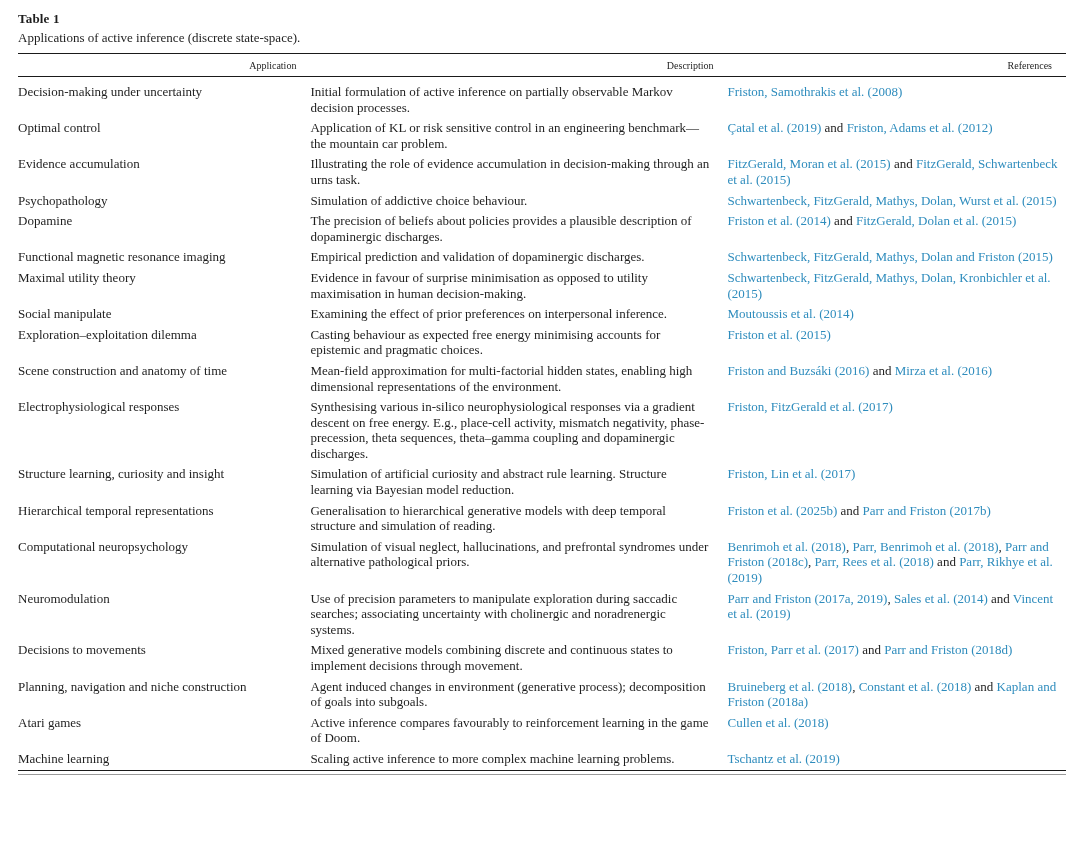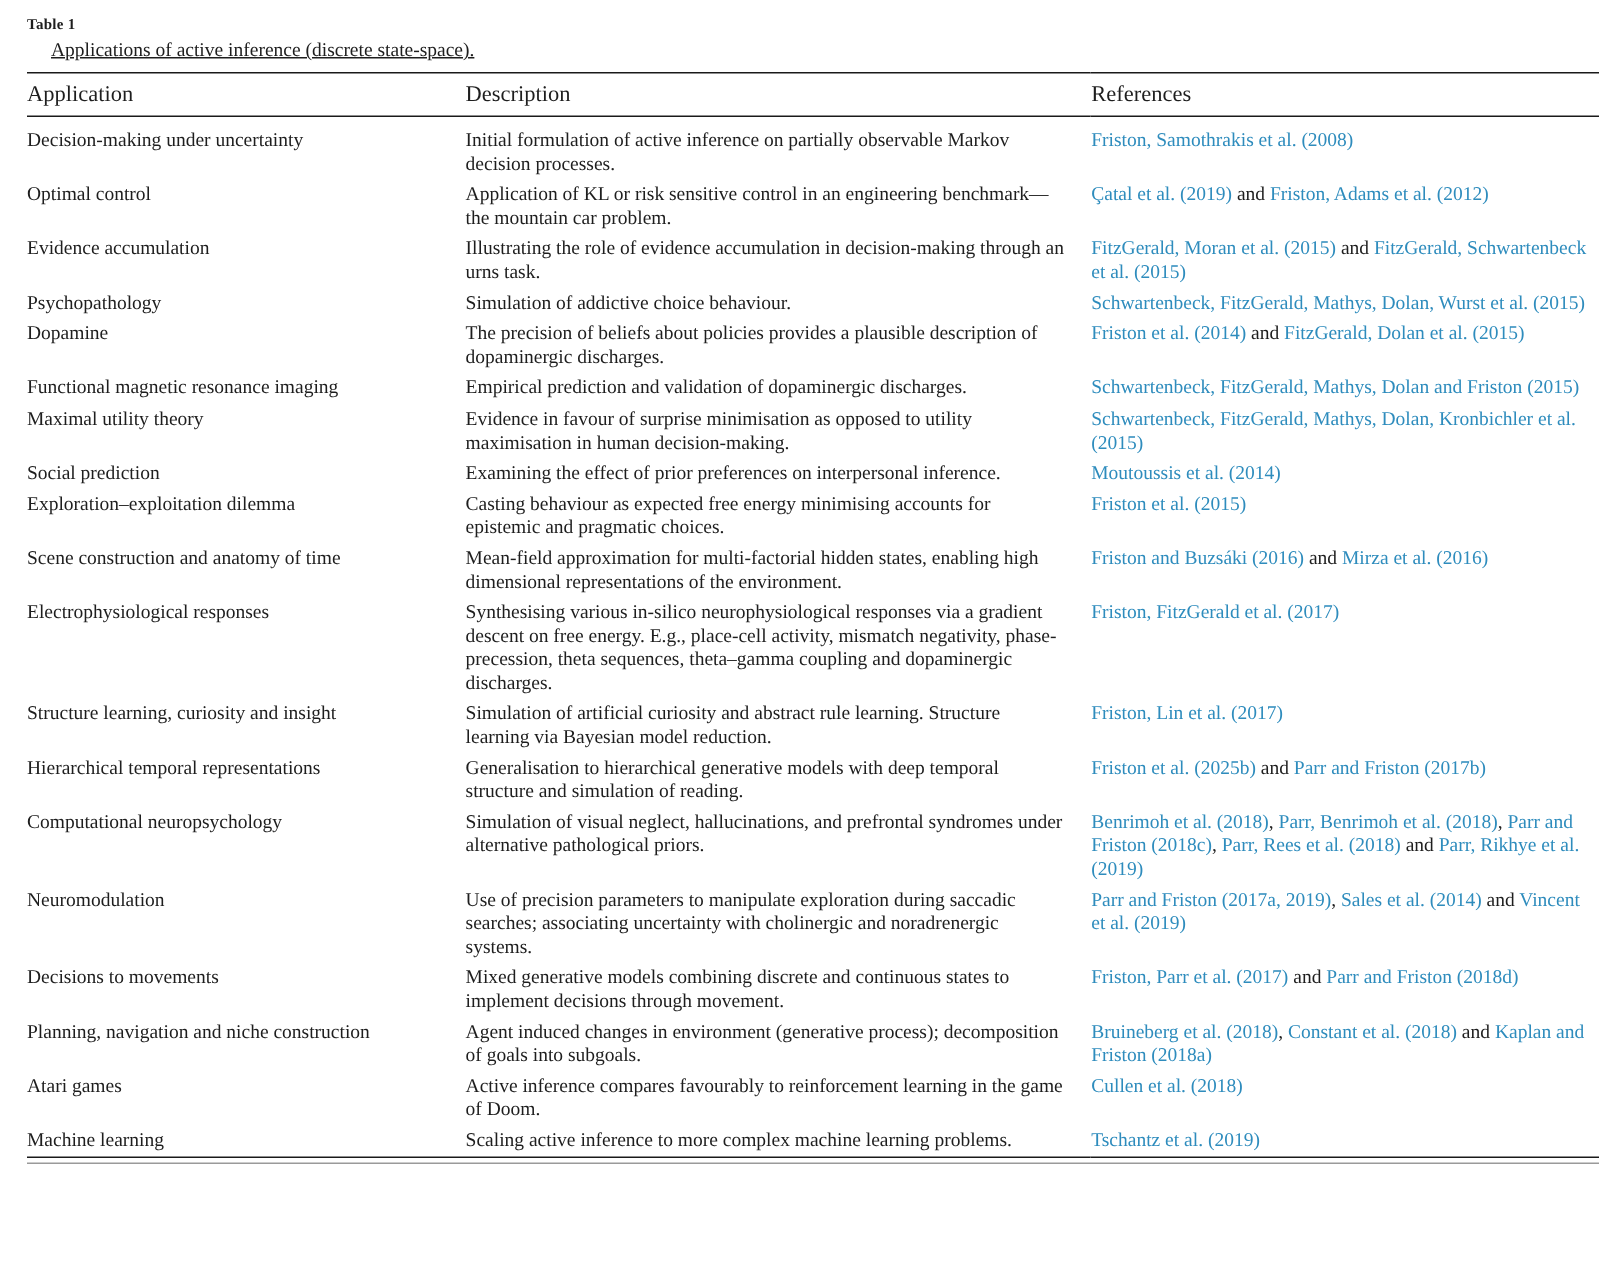--- a/index.html
+++ b/index.html
@@ -3,32 +3,32 @@
 <meta charset="utf-8">
 <style>
   * { margin:0; padding:0; box-sizing:border-box; }
   html,body { background:#ffffff; }
   body {
     width:1080px; height:857px; overflow:hidden;
     font-family:"Liberation Serif", serif;
     color:var(--text-color, #1e1e1e);
   }
   .page { padding:11px 14px 0 18px; }
-  .tbl-title { font-size:10px; font-weight:bold; letter-spacing:.2px; }
-  .tbl-caption { font-size:13px; margin:3px 0 7px 16px;text-decoration:underline; }
+  .tbl-title { font-size:13px; font-weight:bold; letter-spacing:.2px; }
+  .tbl-caption { font-size:13px; margin:3px 0 7px 0; }
   table.apps {
     width:100%;
     border-collapse:collapse;
     border-top:1.6px solid var(--rule-color,#1a1a1a);
   }
   table.apps col.c-app  { width:27.9%; }
   table.apps col.c-desc { width:39.8%; }
   table.apps col.c-ref  { width:32.3%; }
   table.apps thead th {
-    text-align:left; font-weight:normal; font-size:15px;
+    text-align:right; font-weight:normal; font-size:10px;
     padding:6px 14px 5px 0;
     border-bottom:1.1px solid var(--rule-color,#1a1a1a);
   }
   table.apps tbody tr:first-child td { padding-top:7px; }
   table.apps td {
     vertical-align:top;
     font-size:13px; line-height:15.6px;
     padding:2px 16px 3px 0;
   }
   table.apps td:last-child { padding-right:2px; }
@@ -86,21 +86,21 @@
           <td>Functional magnetic resonance imaging</td>
           <td>Empirical prediction and validation of dopaminergic discharges.</td>
           <td><span class="ref-link">Schwartenbeck, FitzGerald, Mathys, Dolan and Friston (2015)</span></td>
         </tr>
         <tr>
           <td>Maximal utility theory</td>
           <td>Evidence in favour of surprise minimisation as opposed to utility maximisation in human decision-making.</td>
           <td><span class="ref-link">Schwartenbeck, FitzGerald, Mathys, Dolan, Kronbichler et al. (2015)</span></td>
         </tr>
         <tr>
-          <td>Social prediction</td>
+          <td>Social manipulate</td>
           <td>Examining the effect of prior preferences on interpersonal inference.</td>
           <td><span class="ref-link">Moutoussis et al. (2014)</span></td>
         </tr>
         <tr>
           <td>Exploration–exploitation dilemma</td>
           <td>Casting behaviour as expected free energy minimising accounts for epistemic and pragmatic choices.</td>
           <td><span class="ref-link">Friston et al. (2015)</span></td>
         </tr>
         <tr>
           <td>Scene construction and anatomy of time</td>

